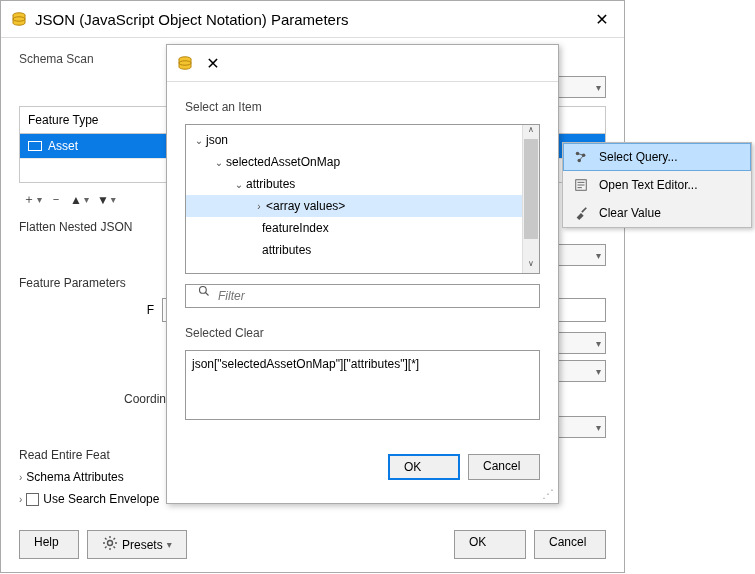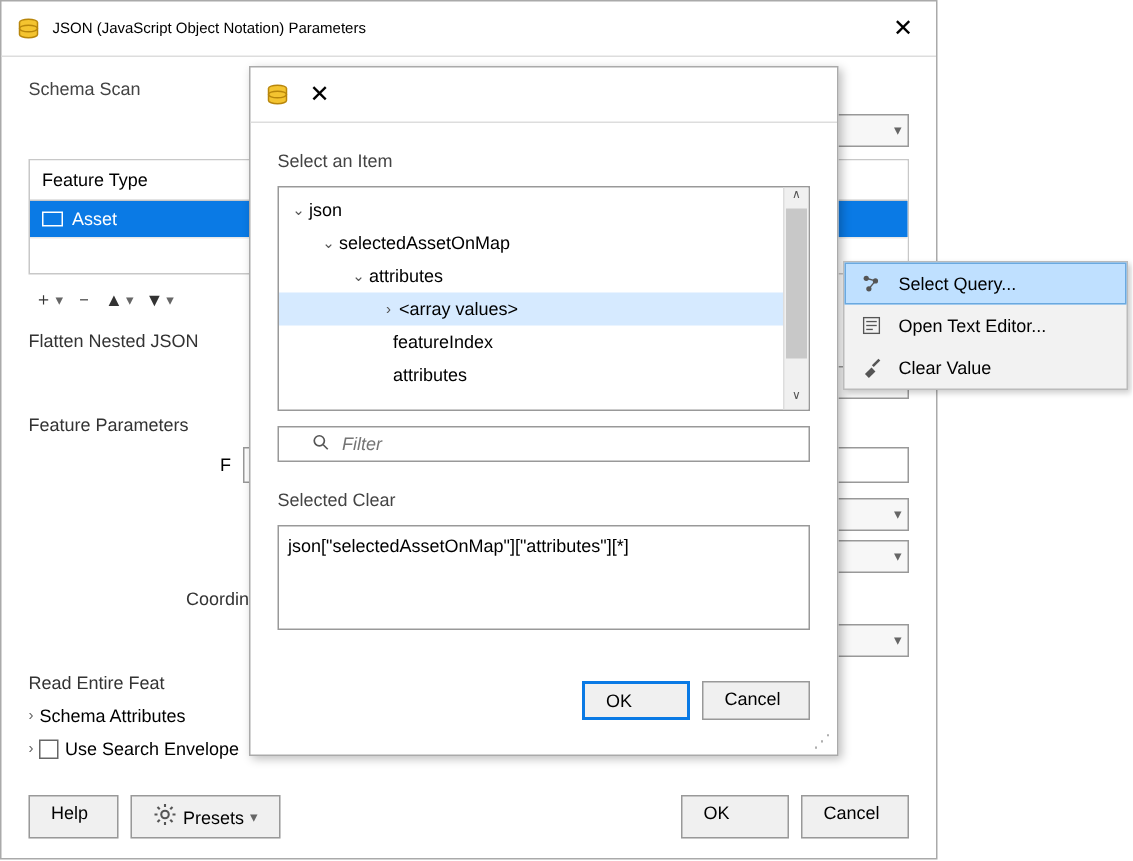--- a/index.html
+++ b/index.html
@@ -1,21 +1,21 @@
 <!DOCTYPE html>
 <html><head>
 <meta charset="utf-8">
 <style>
 * { box-sizing: border-box; font-family: "Segoe UI", Tahoma, sans-serif; font-size: 12px; }
 body { margin: 0; width: 755px; height: 574px; background: #fff; position: relative; }
 
 .window { position: absolute; background: #fff; border: 1px solid #aaa; }
 .titlebar { display: flex; align-items: center; padding: 6px 10px; border-bottom: 1px solid #ddd; }
 .titlebar .icon { width: 16px; height: 16px; margin-right: 8px; }
-.titlebar .title { flex: 1; font-size: 10px; }
+.titlebar .title { flex: 1; font-size: 15px; }
 .titlebar .close { width: 24px; height: 24px; display: flex; align-items: center; justify-content: center; cursor: pointer; font-size: 16px; }
 
 .main-win { left: 0; top: 0; width: 625px; height: 573px; }
 .main-body { padding: 10px 18px; position: relative; }
 
 .section-label { color: #444; padding: 4px 0; }
 .dropdown-row { display: flex; justify-content: flex-end; margin: 6px 0; }
 .dd { height: 22px; border: 1px solid #999; background: #f7f7f7; display: flex; align-items: center; justify-content: flex-end; padding-right: 4px; }
 
 .ft-table { border: 1px solid #c8c8c8; margin-top: 8px; }
@@ -36,38 +36,38 @@
 
 .btn-row { display: flex; gap: 8px; padding: 12px 0; }
 .btn { border: 1px solid #999; background: #f0f0f0; padding: 4px 14px; cursor: pointer; min-width: 60px; }
 .btn.primary { border: 2px solid #0a7ae5; }
 .btn.presets { display: flex; align-items: center; gap: 4px; }
 
 .ellipsis-btn { width: 24px; height: 22px; border: 1px solid #999; background: #f7f7f7; display: flex; align-items: center; justify-content: center; cursor: pointer; }
 .dd-arrow-btn { width: 18px; height: 22px; border: 2px solid #0a7ae5; background: #fff; display: flex; align-items: center; justify-content: center; cursor: pointer; }
 
 
-.ctx-menu { position: absolute; left: 562px; top: 174px; width: 190px; background: #f2f2f2; border: 1px solid #bbb; box-shadow: 2px 2px 4px rgba(0,0,0,0.2); z-index: 30; }
+.ctx-menu { position: absolute; left: 562px; top: 142px; width: 190px; background: #f2f2f2; border: 1px solid #bbb; box-shadow: 2px 2px 4px rgba(0,0,0,0.2); z-index: 30; }
 .ctx-item { display: flex; align-items: center; padding: 6px 10px; gap: 10px; cursor: pointer; }
 .ctx-item.sel { background: #bfe0ff; border: 1px solid #6aa9e0; padding: 5px 9px; }
 .ctx-icon { width: 16px; height: 16px; display: flex; align-items: center; justify-content: center; }
 
 
 .sq-win { left: 166px; top: 44px; width: 393px; height: 460px; z-index: 20; box-shadow: 2px 2px 6px rgba(0,0,0,0.25); }
 .sq-body { padding: 14px 18px; }
 .tree-box { border: 1px solid #999; height: 150px; overflow: hidden; display: flex; margin-top: 6px; }
 .tree { flex: 1; padding: 4px 0; }
 .tree-row { display: flex; align-items: center; height: 22px; padding-left: 4px; cursor: pointer; }
 .tree-row.sel { background: #d6eaff; }
 .tree-car { width: 14px; text-align: center; color: #555; font-size: 10px; }
 .scrollbar { width: 17px; background: #f0f0f0; border-left: 1px solid #ddd; position: relative; }
 .scroll-thumb { position: absolute; top: 14px; left: 1px; right: 1px; height: 100px; background: #c8c8c8; }
 .scroll-arrow { position: absolute; left: 0; right: 0; height: 14px; text-align: center; font-size: 8px; color: #555; }
 
-.filter-box { display: flex; align-items: center; border: 1px solid #999; height: 24px; margin-top: 10px; padding: 0 22px; gap: 6px; }
+.filter-box { display: flex; border: 1px solid #999; height: 24px; margin-top: 10px; padding: 0 12px; gap: 6px; }
 .filter-box input { border: none; outline: none; flex: 1; font-style: italic; color: #888; }
 .selected-box { border: 1px solid #999; height: 70px; padding: 6px; margin-top: 6px; font-family: "Segoe UI", sans-serif; }
 .resize-grip { position: absolute; right: 4px; bottom: 4px; width: 12px; height: 12px; color: #aaa; }
 
 .gear-icon svg, .db-icon svg { width: 16px; height: 16px; }
 </style>
 </head>
 <body>
 
 <div class="window main-win">

